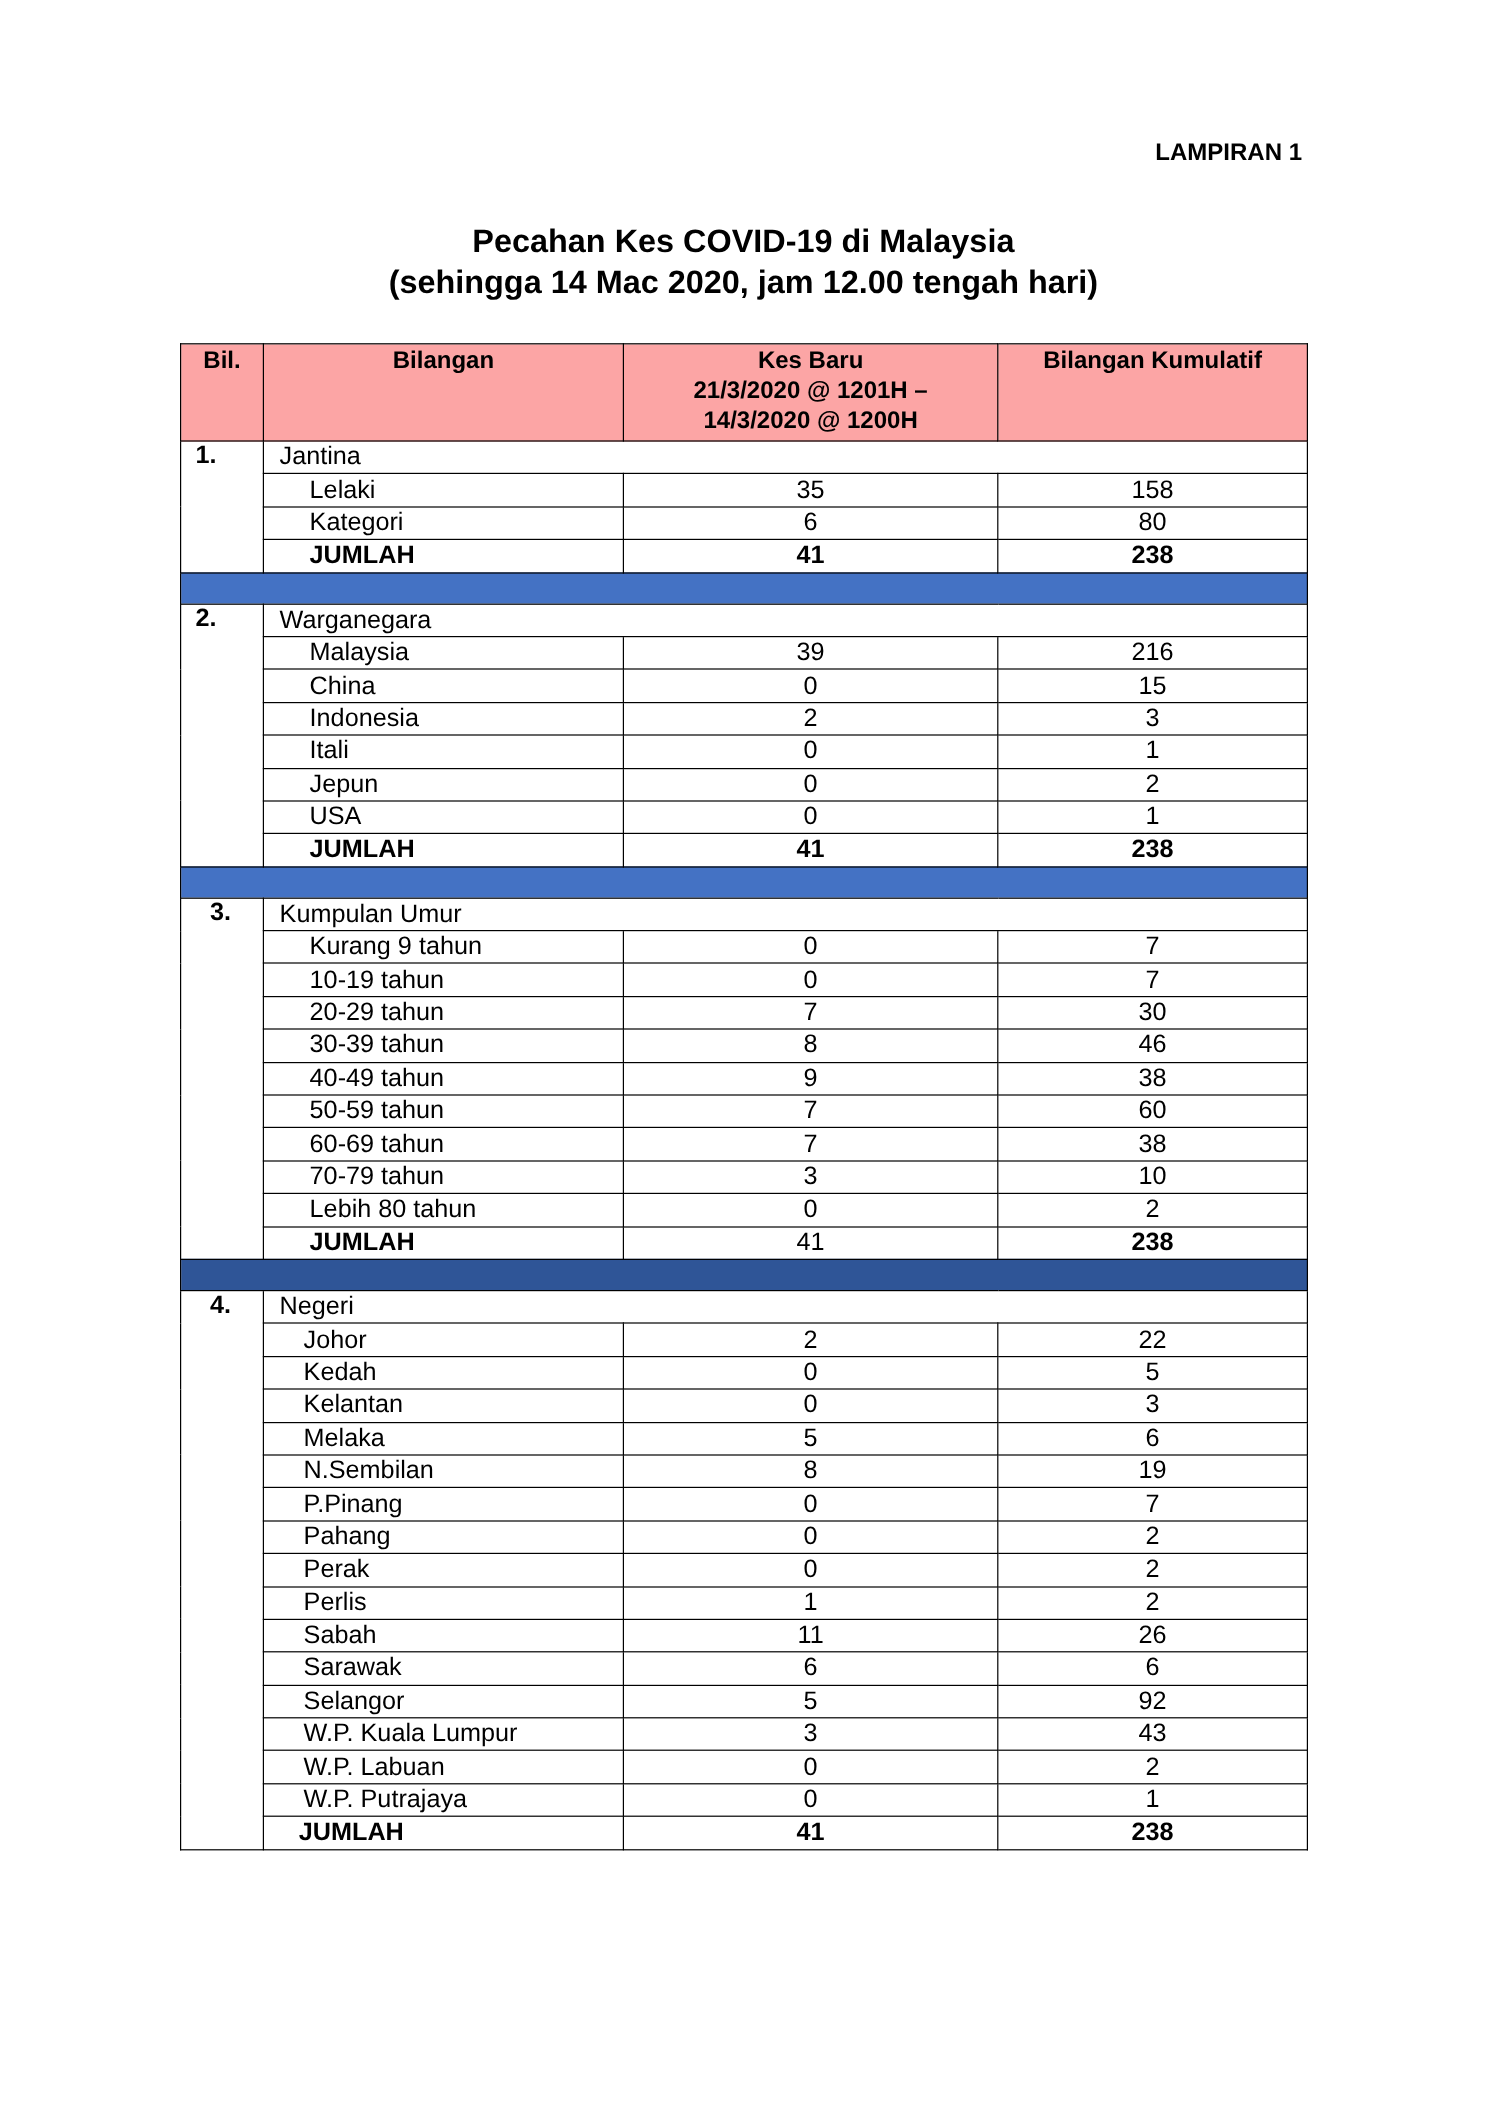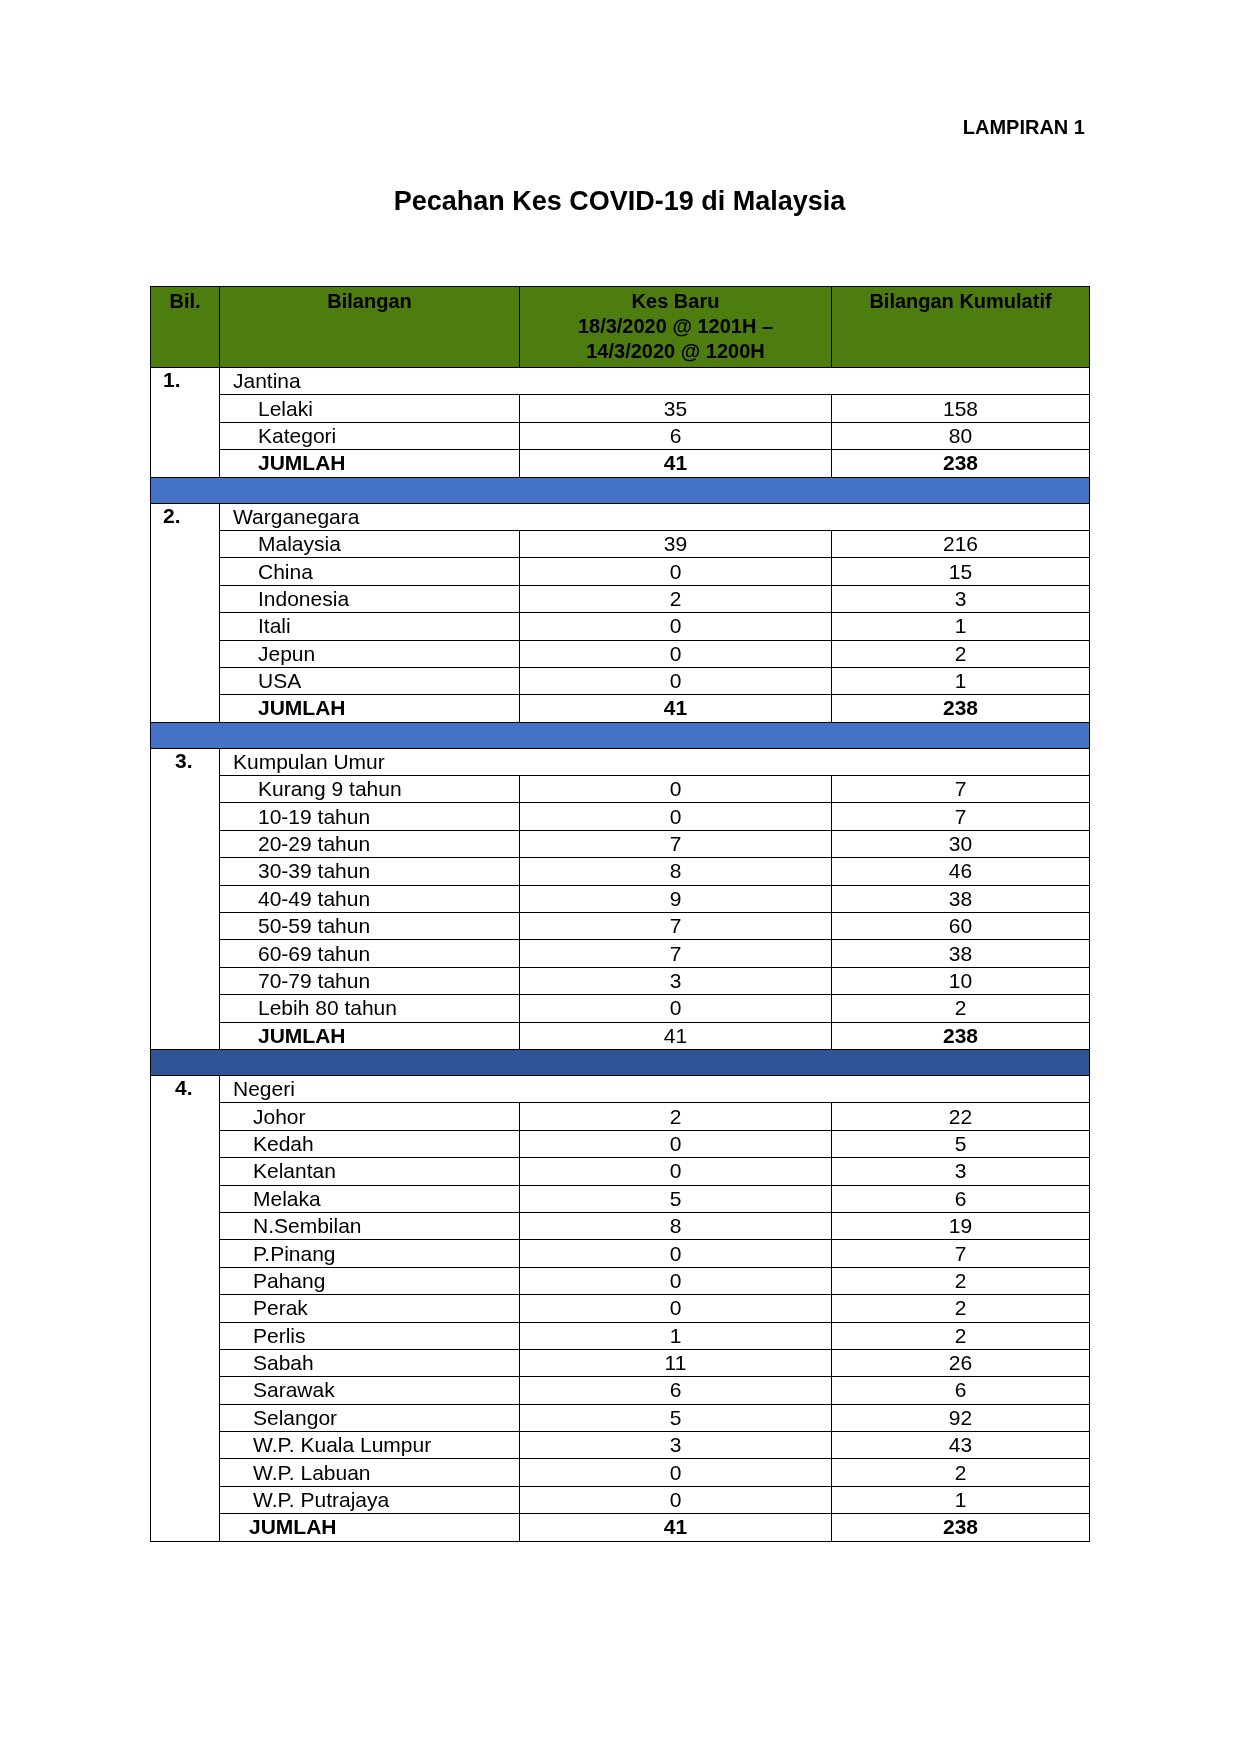--- a/index.html
+++ b/index.html
@@ -19,21 +19,21 @@
   table.data {
     position: absolute; left: 150px; top: 286px;
     width: 939px; border-collapse: collapse; table-layout: fixed;
     font-size: 21px;
   }
   table.data col.c-bil { width: 69px; }
   table.data col.c-kat { width: 300px; }
   table.data col.c-baru { width: 312px; }
   table.data col.c-kum { width: 258px; }
   table.data th {
-    background: #4d7c0f; border: 1.5px solid #000;
+    background: #fca5a5; border: 1.5px solid #000;
     font-size: 20px; font-weight: bold; line-height: 25px;
     vertical-align: top; padding: 2px 4px 3px 4px; height: 75px;
     text-align: center;
   }
   table.data td {
     border: 1.3px solid #000; height: 26.4px; line-height: 24px;
     padding: 0; vertical-align: middle;
   }
   td.bil {
     font-weight: bold; vertical-align: top !important;
@@ -52,36 +52,37 @@
   tr.sep.s2 td { background: #4472c4; }
   tr.sep.s3 td { background: #2f5597; }
 </style>
 </head>
 <body>
 
 <div class="lampiran">LAMPIRAN 1</div>
 
 <div class="title">
   <div>Pecahan Kes COVID-19 di Malaysia</div>
+  <div>(sehingga 14 Mac 2020, jam 12.00 tengah hari)</div>
 </div>
 
 <table class="data">
   <colgroup>
     <col class="c-bil">
       <col class="c-kat">
       <col class="c-baru">
       <col class="c-kum">
   </colgroup>
   <thead>
     <tr>
       <th>Bil.</th>
       <th>Bilangan</th>
       <th>
         <div>Kes Baru</div>
-        <div>18/3/2020 @ 1201H –</div>
+        <div>21/3/2020 @ 1201H –</div>
         <div>14/3/2020 @ 1200H</div>
       </th>
       <th>Bilangan Kumulatif</th>
     </tr>
   </thead>
   <tbody>
 
     <tr>
       <td class="bil" rowspan="4">1.</td>
       <td class="sect" colspan="3">Jantina</td>

